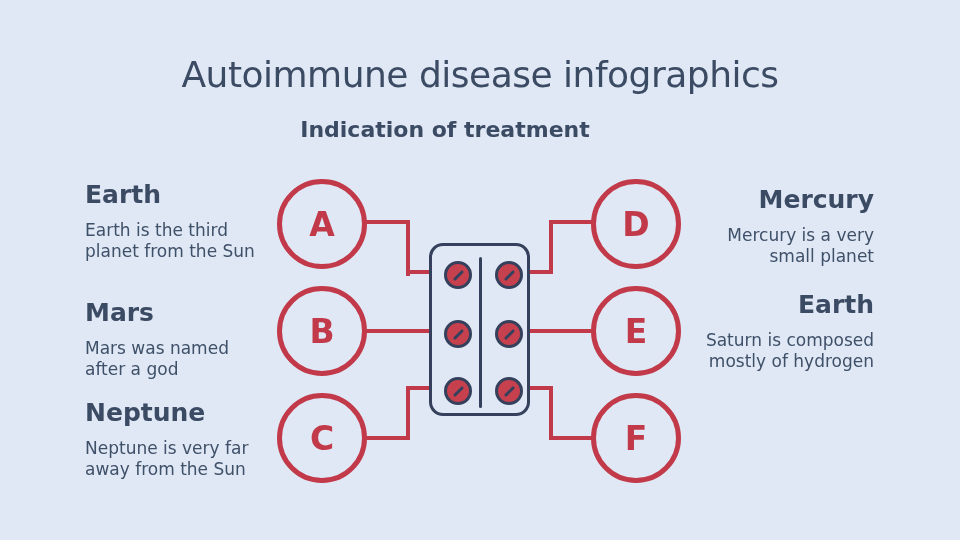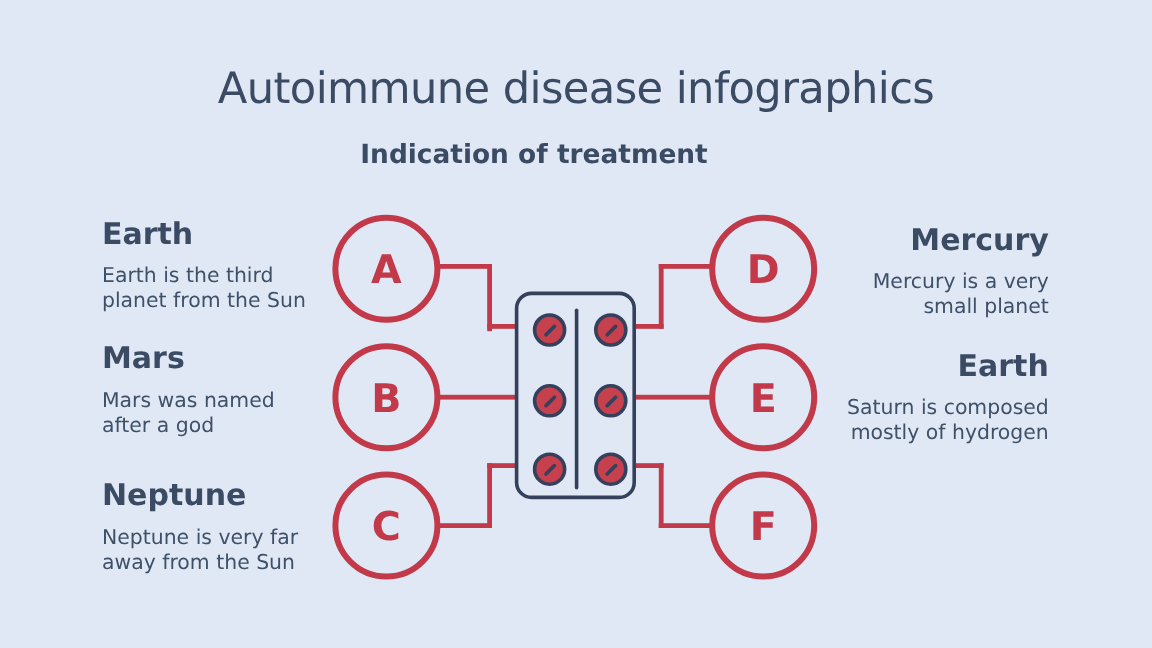--- a/index.html
+++ b/index.html
@@ -118,21 +118,21 @@
 <div class="slide">
 
   <div class="page-title">Autoimmune disease infographics</div>
   <div class="page-subtitle">Indication of treatment</div>
 
   <div class="info left" style="top:180px">
     <div class="info-title">Earth</div>
     <div class="info-desc">Earth is the third
 planet from the Sun</div>
   </div>
-  <div class="info left" style="top:284px">
+  <div class="info left" style="top:298px">
     <div class="info-title">Mars</div>
     <div class="info-desc">Mars was named
 after a god</div>
   </div>
   <div class="info left" style="top:398px">
     <div class="info-title">Neptune</div>
     <div class="info-desc">Neptune is very far
 away from the Sun</div>
   </div>
 

